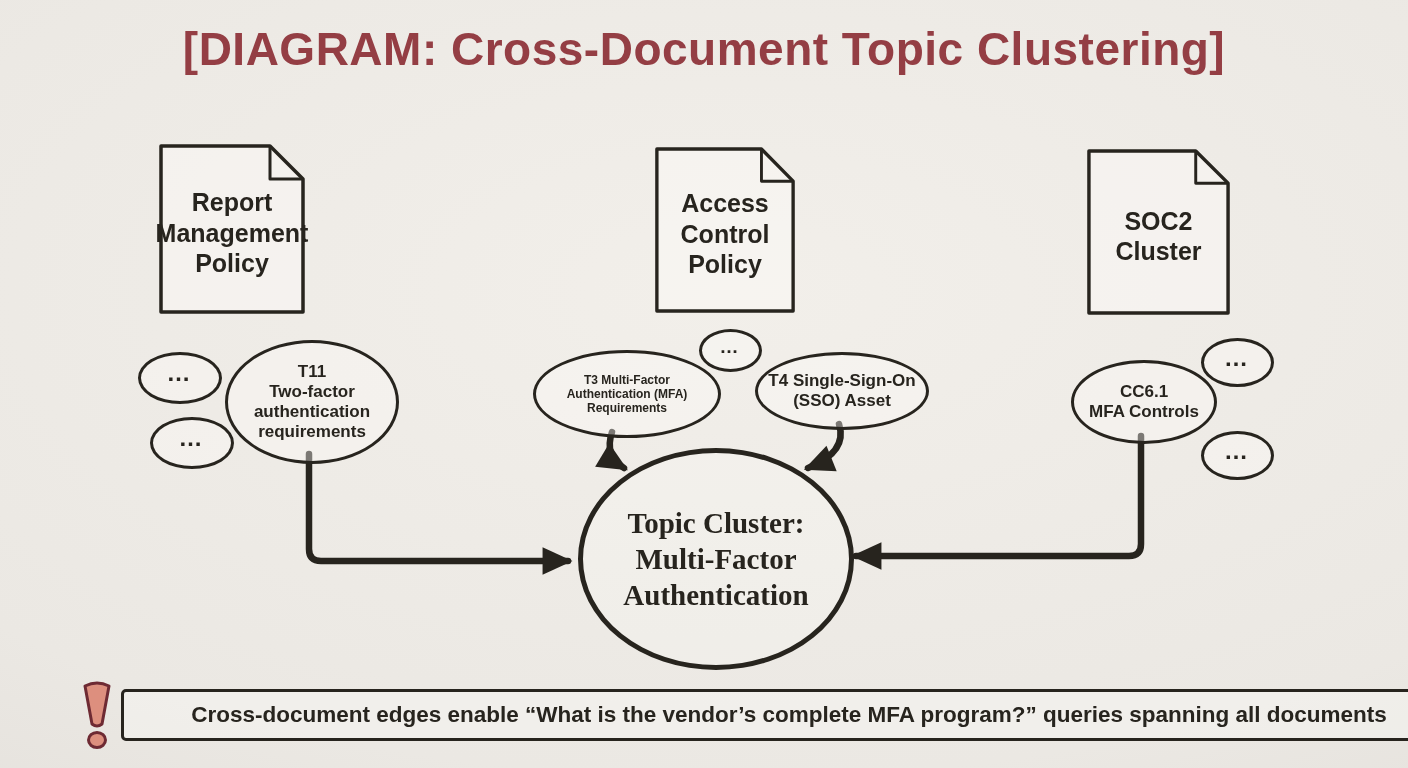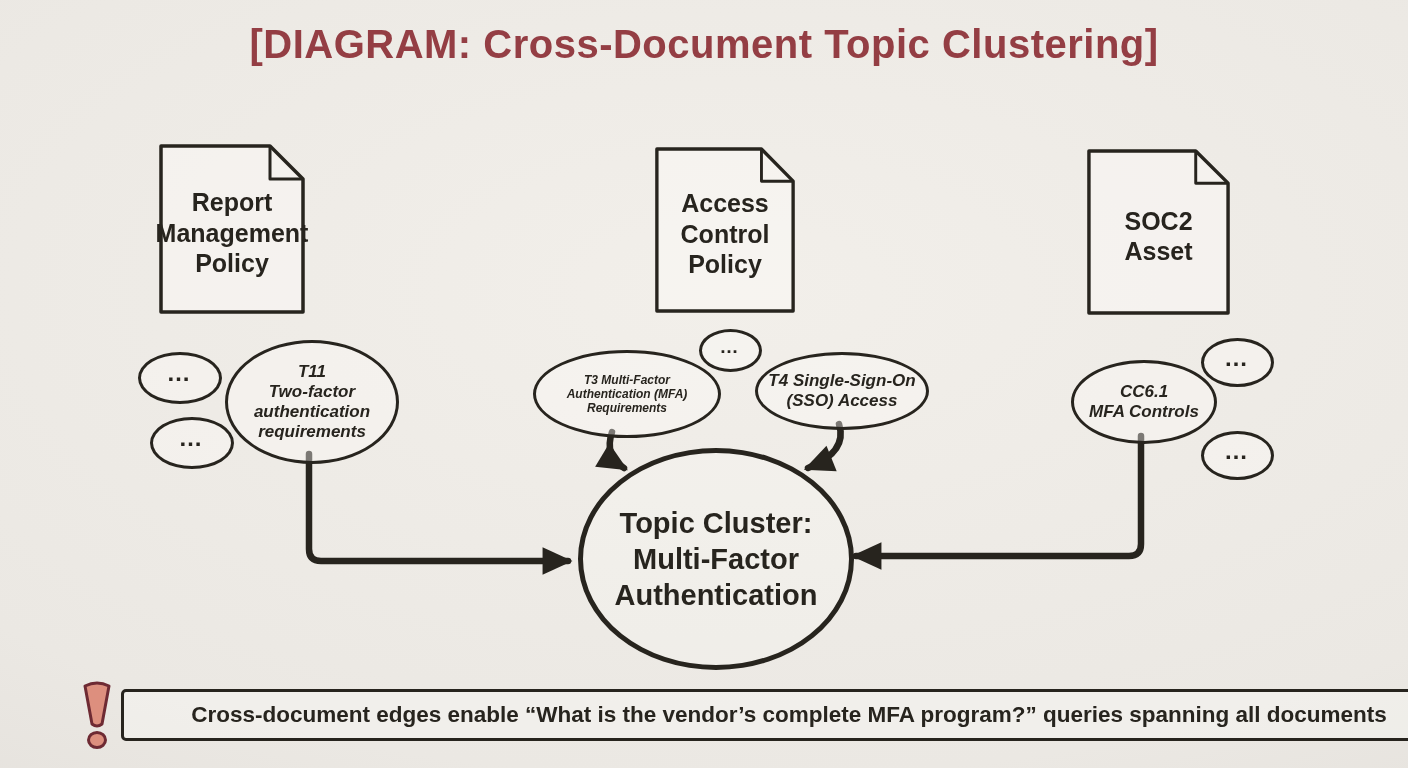--- a/index.html
+++ b/index.html
@@ -3,43 +3,43 @@
 <meta charset="utf-8">
 <style>
   html,body{margin:0;padding:0;background:#d8d5d0;}
   .board{
     position:relative;width:1408px;height:768px;overflow:hidden;
     background:radial-gradient(130% 115% at 52% 38%, #f2efea 0%, #ebe8e3 55%, #dcd8d3 100%);
     font-family:"Liberation Sans", sans-serif;color:#27241e;
   }
   .title{
     position:absolute;left:0;right:0;top:22px;text-align:center;
-    font-size:40px;font-weight:700;color:#943e44;letter-spacing:.5px;
+    font-size:46px;font-weight:700;color:#943e44;letter-spacing:.5px;
   }
   .doc{position:absolute;}
   .doc-outline{position:absolute;inset:0;width:100%;height:100%;}
   .doc-body{fill:rgba(252,251,248,.45);stroke:#27241e;stroke-width:3.5;stroke-linejoin:round;}
   .doc-fold{fill:none;stroke:#27241e;stroke-width:3;stroke-linejoin:round;}
   .doc-label{
     position:relative;width:100%;height:100%;display:flex;align-items:center;justify-content:center;
     text-align:center;font-size:25px;font-weight:700;line-height:1.22;white-space:pre-line;padding-top:8px;box-sizing:border-box;
   }
   .bubble{
     position:absolute;border:3px solid #27241e;border-radius:50%;
     background:rgba(252,251,248,.4);display:flex;align-items:center;justify-content:center;text-align:center;
   }
   .bubble span{white-space:pre-line;font-weight:700;}
-  .topic span{font-size:17px;line-height:1.18;font-style:italic;}
+  .topic span{font-size:17px;line-height:1.18;}
   .small span{font-size:24px;letter-spacing:3px;line-height:1;padding-bottom:10px;}
   .cluster{
     position:absolute;left:578px;top:448px;width:266px;height:212px;
     border:5px solid #27241e;border-radius:50%;
     display:flex;align-items:center;justify-content:center;text-align:center;background:rgba(252,251,248,.25);
   }
-  .cluster span{font-size:29px;font-weight:700;line-height:1.25;white-space:pre-line;}
+  .cluster span{font-size:29px;font-weight:700;line-height:1.25;white-space:pre-line;font-family:Liberation Serif, serif;}
   .edges{position:absolute;inset:0;pointer-events:none;}
   .edge{fill:none;stroke:#27241e;stroke-width:6.5;stroke-linecap:round;}
   .note-box{
     position:absolute;left:121px;top:689px;width:1336px;height:52px;box-sizing:border-box;
     border:3px solid #27241e;border-radius:5px;background:rgba(252,251,248,.35);
     display:flex;align-items:center;justify-content:center;
   }
   .note-box span{font-size:22.5px;font-weight:700;}
   .bang{position:absolute;left:76px;top:680px;width:42px;height:70px;}
 </style>
@@ -81,21 +81,21 @@
 Control
 Policy</div>
   </div>
 
   <div class="doc" style="left:1086px;top:148px;width:145px;height:168px">
     <svg class="doc-outline" viewBox="0 0 148 172" preserveAspectRatio="none">
       <path class="doc-body" d="M3 3 H112 L145 36 V169 H3 Z"></path>
       <path class="doc-fold" d="M112 3 V36 H145"></path>
     </svg>
     <div class="doc-label">SOC2
-Asset</div>
+Cluster</div>
   </div>
 
   <div class="bubble small" style="left:138px;top:352px;width:78px;height:46px">
     <span>…</span>
   </div>
   <div class="bubble small" style="left:150px;top:417px;width:78px;height:46px">
     <span>…</span>
   </div>
   <div class="bubble small" style="left:699px;top:329px;width:57px;height:37px">
     <span style="font-size:19px;padding-bottom:8px">…</span>
@@ -113,21 +113,21 @@
 authentication
 requirements</span>
   </div>
   <div class="bubble topic" style="left:533px;top:350px;width:182px;height:82px">
     <span style="font-size:12px">T3 Multi-Factor
 Authentication (MFA)
 Requirements</span>
   </div>
   <div class="bubble topic" style="left:755px;top:352px;width:168px;height:72px">
     <span>T4 Single-Sign-On
-(SSO) Access</span>
+(SSO) Asset</span>
   </div>
   <div class="bubble topic" style="left:1071px;top:360px;width:140px;height:78px">
     <span style="font-size:17px">CC6.1
 MFA Controls</span>
   </div>
 
   <div class="cluster">
     <span>Topic Cluster:
 Multi-Factor
 Authentication</span>

